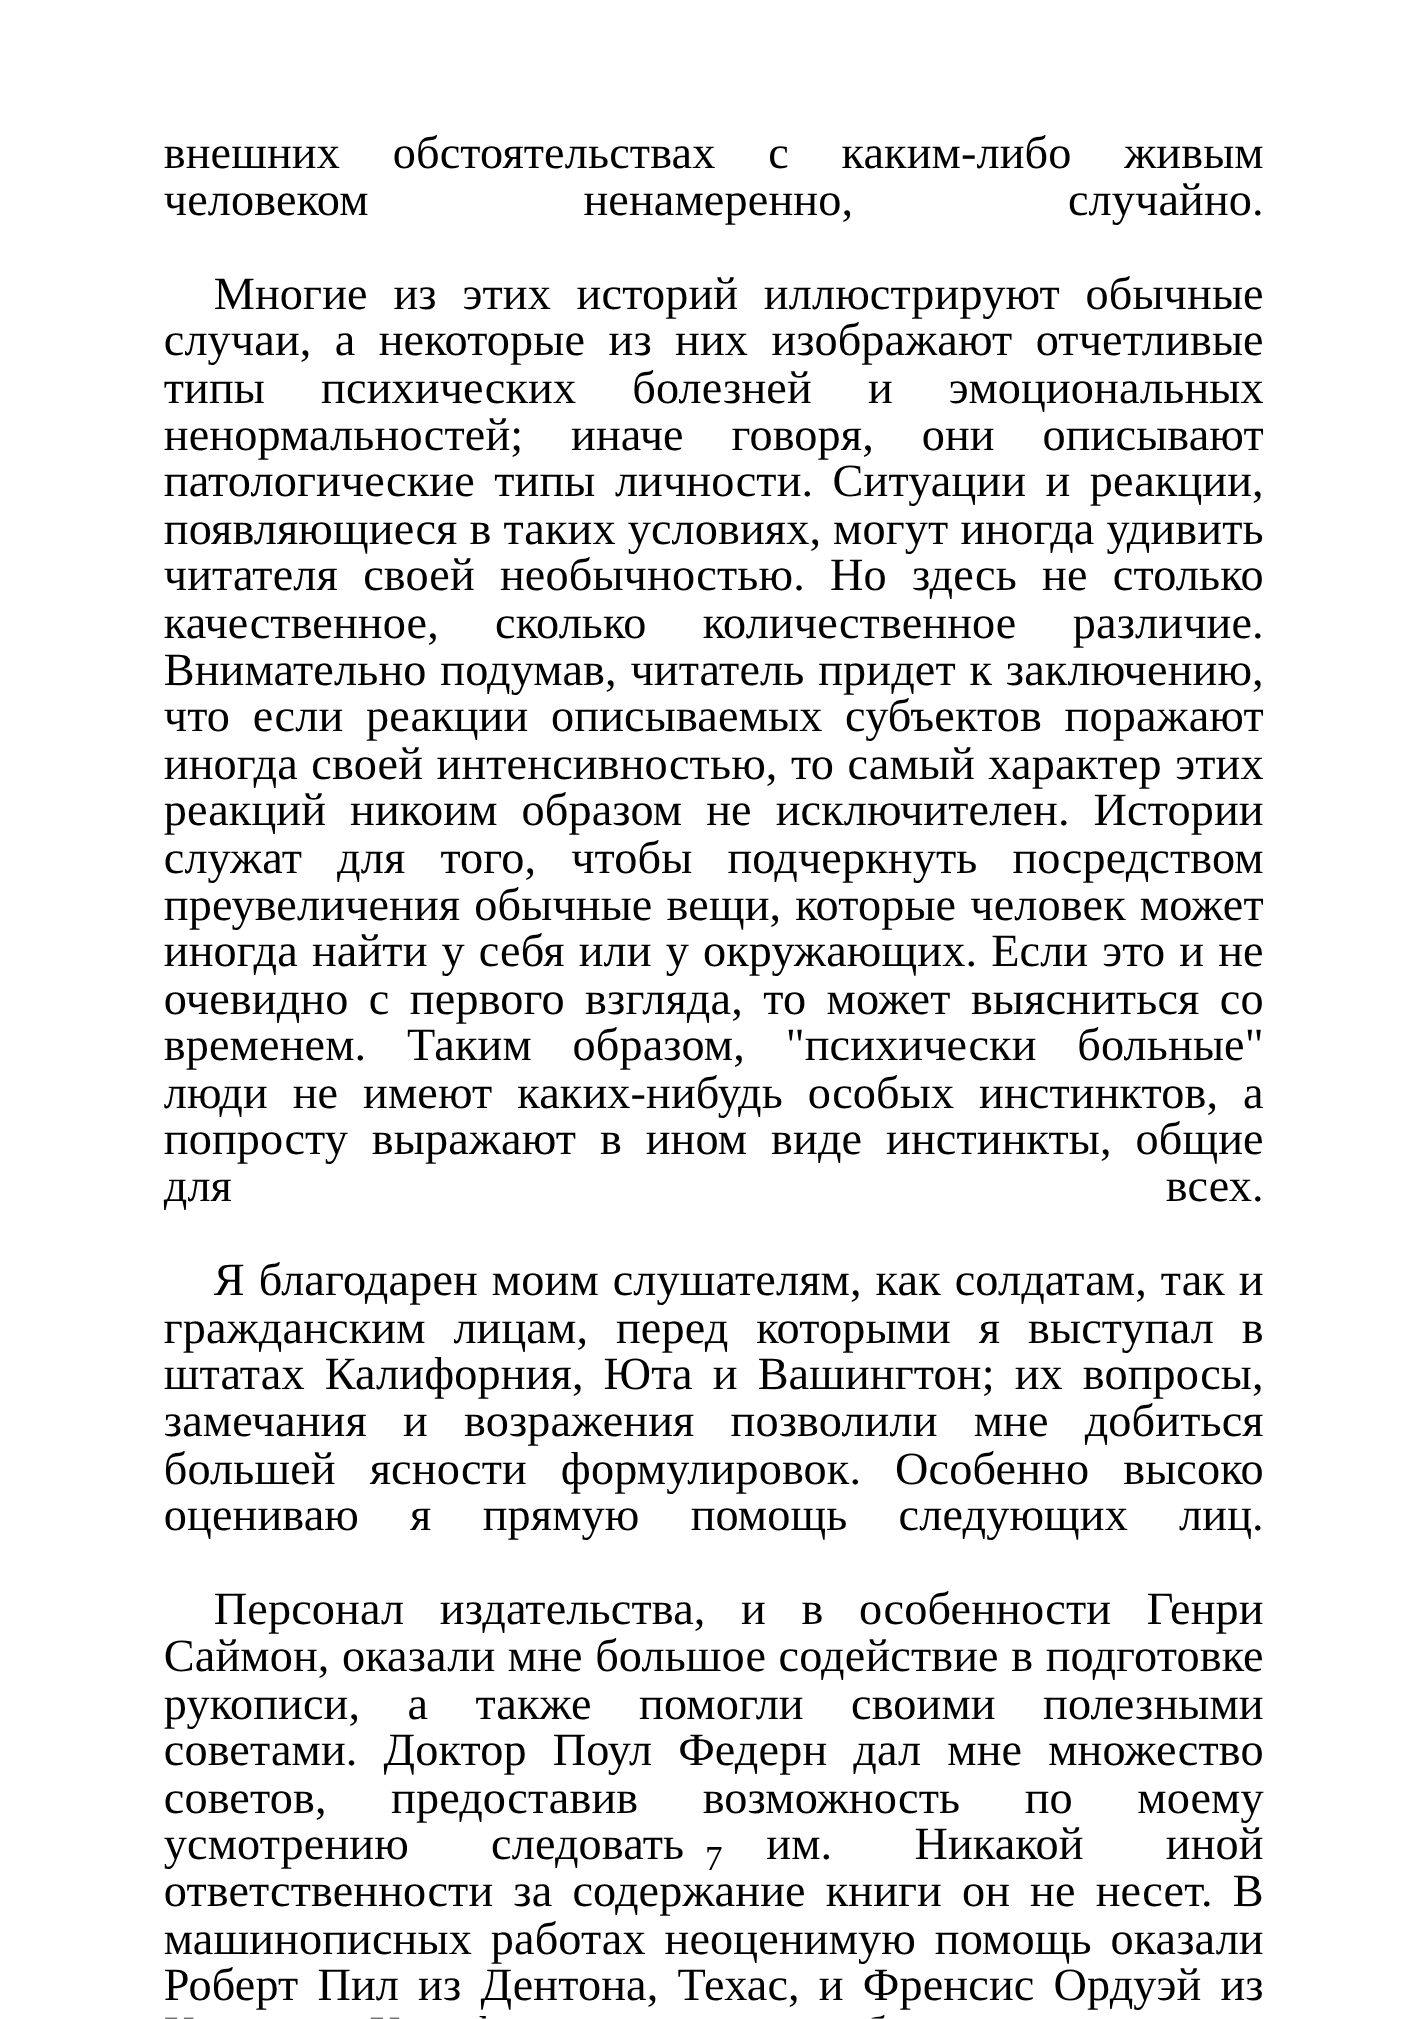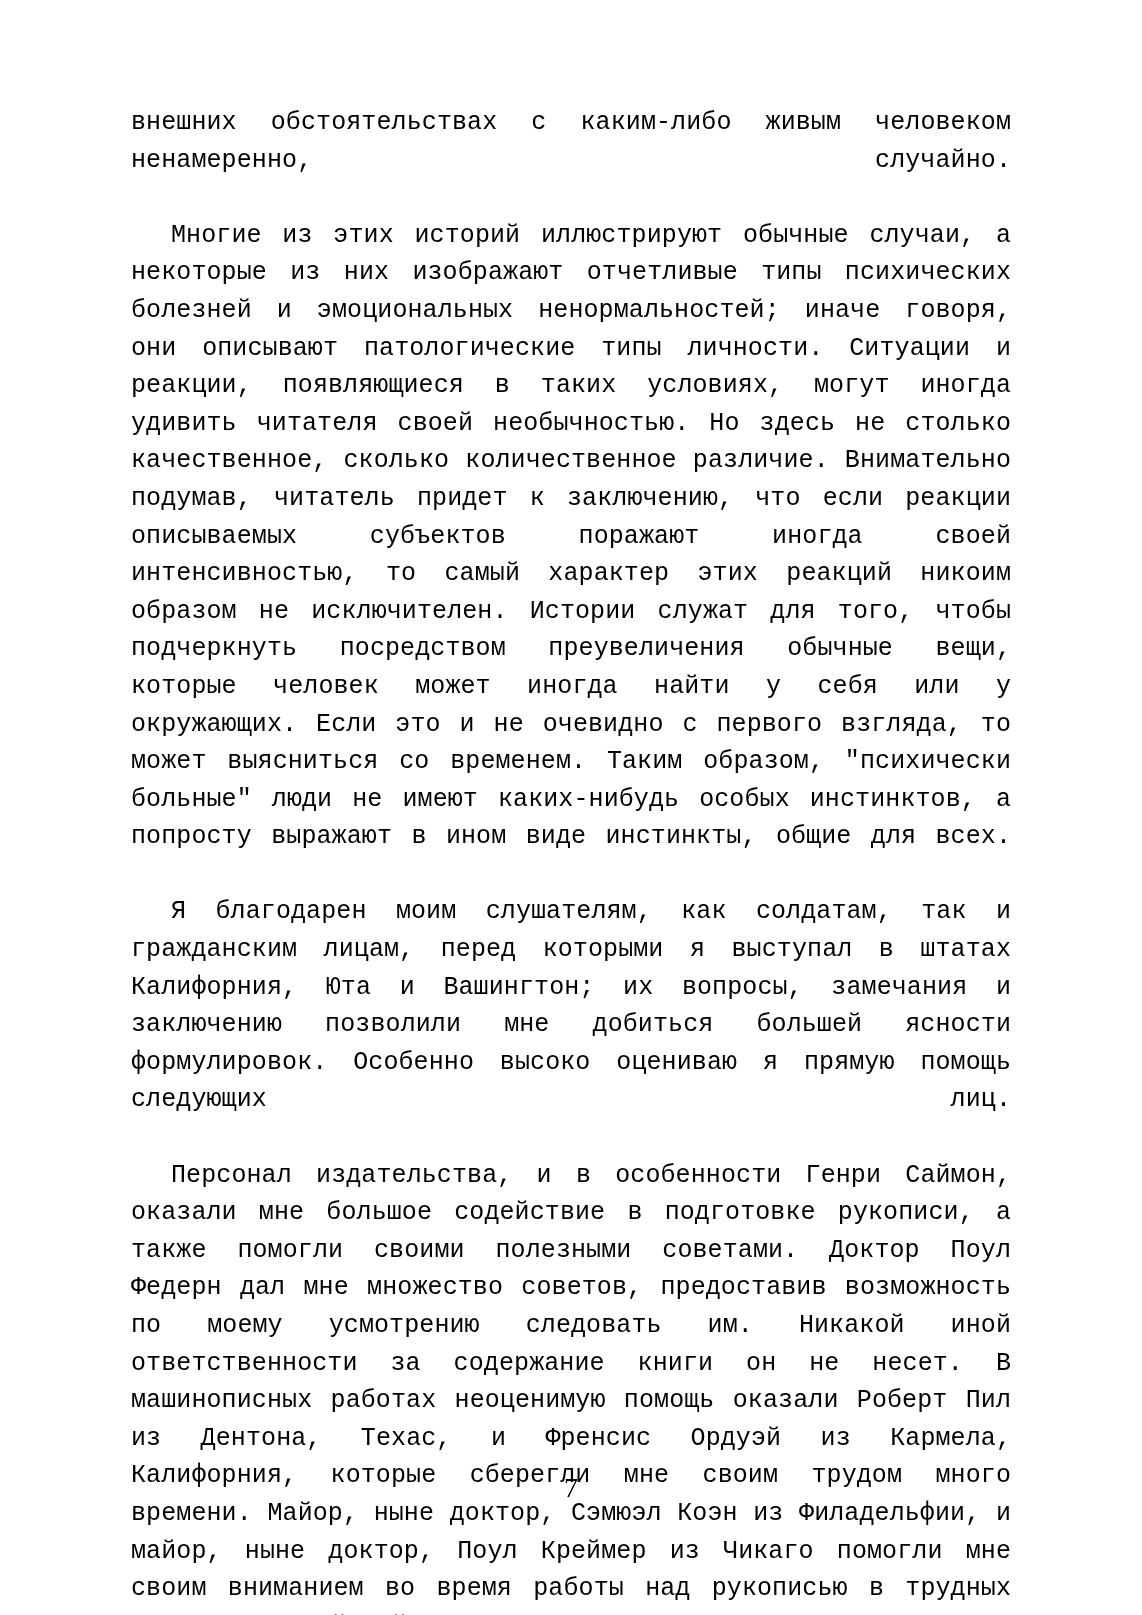--- a/index.html
+++ b/index.html
@@ -20,22 +20,22 @@
 
   .text-column {
     position: absolute;
     left: 131px;
     top: 104px;
     width: 880px;
   }
 
   .para {
     margin: 0;
-    font-family: Liberation Mono, monospace;
-    font-size: 25px;
+    font-family: Liberation Serif, serif;
+    font-size: 37px;
     line-height: 37.6px;
     color: #000000;
     text-align: justify;
     text-justify: inter-word;
     letter-spacing: 0.1px;
     word-spacing: 0.2px;
     hyphens: none;
     -webkit-hyphens: none;
   }
 
@@ -69,21 +69,21 @@
 <body>
 
 <div class="page">
 
   <div class="text-column">
 
     <p class="para">внешних обстоятельствах с каким-либо живым человеком ненамеренно, случайно.</p>
 
     <p class="para indent">Многие из этих историй иллюстрируют обычные случаи, а некоторые из них изображают отчетливые типы психических болезней и эмоциональных ненормальностей; иначе говоря, они описывают патологические типы личности. Ситуации и реакции, появляющиеся в таких условиях, могут иногда удивить читателя своей необычностью. Но здесь не столько качественное, сколько количественное различие. Внимательно подумав, читатель придет к заключению, что если реакции описываемых субъектов поражают иногда своей интенсивностью, то самый характер этих реакций никоим образом не исключителен. Истории служат для того, чтобы подчеркнуть посредством преувеличения обычные вещи, которые человек может иногда найти у себя или у окружающих. Если это и не очевидно с первого взгляда, то может выясниться со временем. Таким образом, "психически больные" люди не имеют каких-нибудь особых инстинктов, а попросту выражают в ином виде инстинкты, общие для всех.</p>
 
-    <p class="para indent">Я благодарен моим слушателям, как солдатам, так и гражданским лицам, перед которыми я выступал в штатах Калифорния, Юта и Вашингтон; их вопросы, замечания и заключению позволили мне добиться большей ясности формулировок. Особенно высоко оцениваю я прямую помощь следующих лиц.</p>
+    <p class="para indent">Я благодарен моим слушателям, как солдатам, так и гражданским лицам, перед которыми я выступал в штатах Калифорния, Юта и Вашингтон; их вопросы, замечания и возражения позволили мне добиться большей ясности формулировок. Особенно высоко оцениваю я прямую помощь следующих лиц.</p>
 
     <p class="para indent no-stretch">Персонал издательства, и в особенности Генри Саймон, оказали мне большое содействие в подготовке рукописи, а также помогли своими полезными советами. Доктор Поул Федерн дал мне множество советов, предоставив возможность по моему усмотрению следовать им. Никакой иной ответственности за содержание книги он не несет. В машинописных работах неоценимую помощь оказали Роберт Пил из Дентона, Техас, и Френсис Ордуэй из Кармела, Калифорния, которые сберегли мне своим трудом много времени. Майор, ныне доктор, Сэмюэл Коэн из Филадельфии, и майор, ныне доктор, Поул Креймер из Чикаго помогли мне своим вниманием во время работы над рукописью в трудных условиях армейской жизни. Мне охотно помогали в то время также полковник Стюарт и Киппи Стюарт, Дорис</p>
 
   </div>
 
   <div class="page-number">7</div>
 
 </div>
 
 </body></html>

